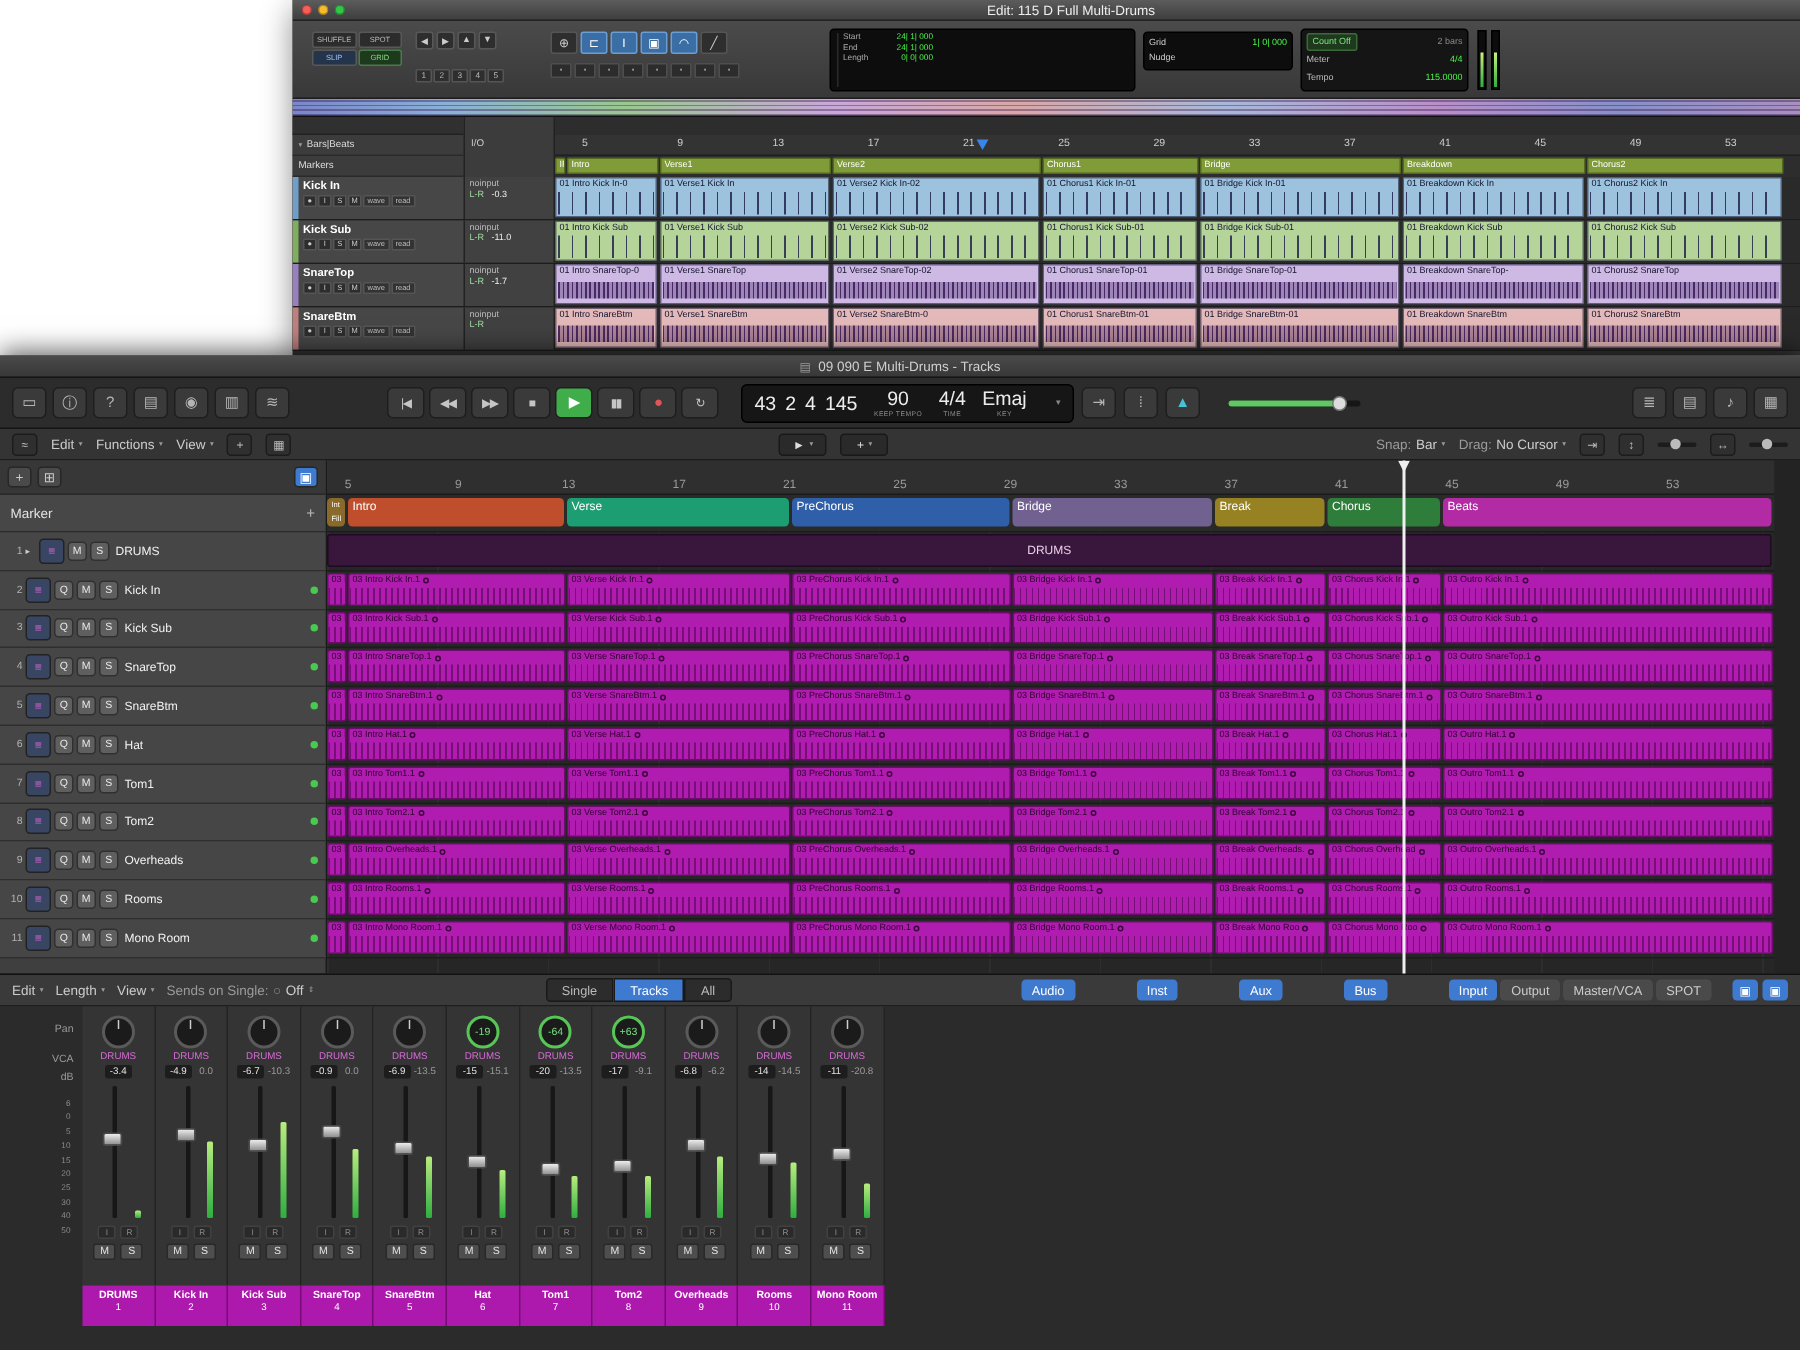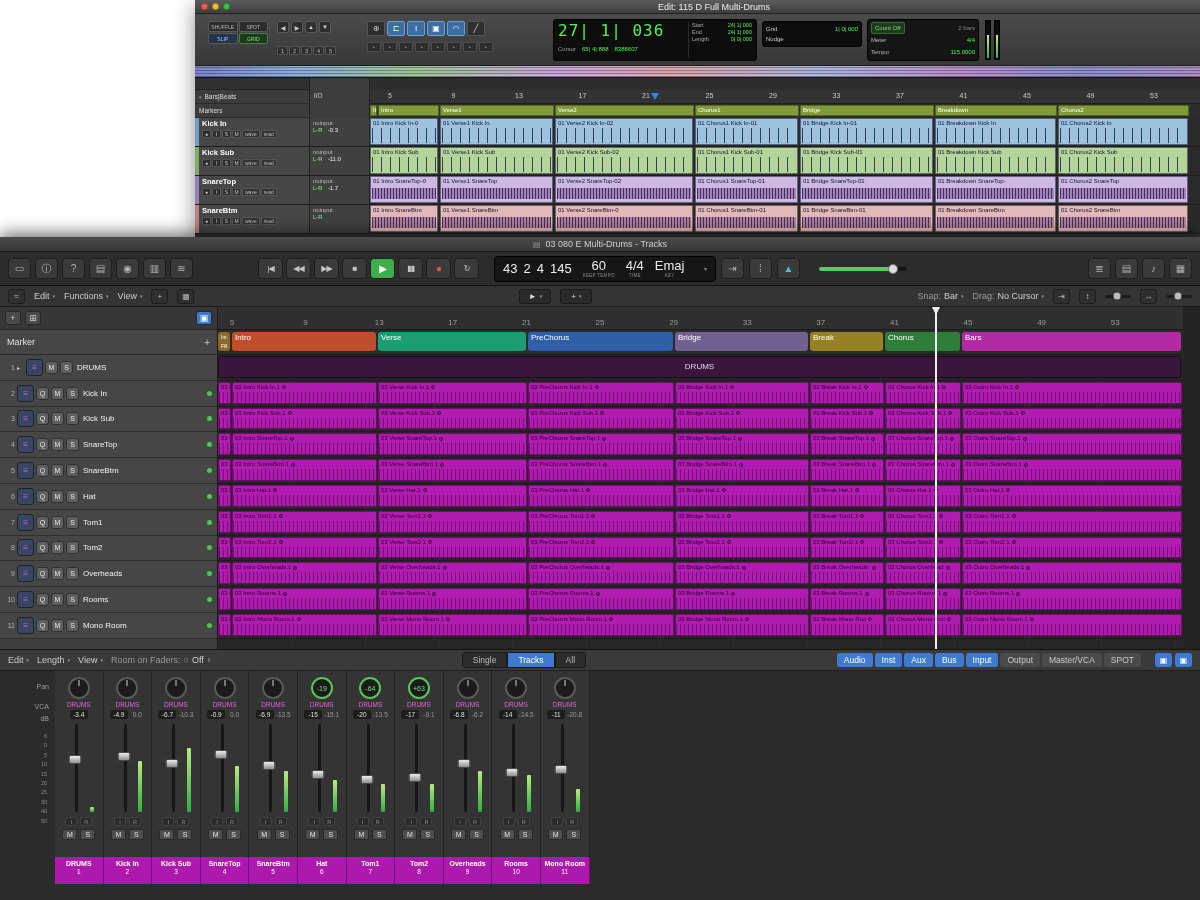--- a/index.html
+++ b/index.html
@@ -144,21 +144,21 @@
 .lg-ph-head{position:absolute;top:0;left:-3px;width:8px;height:8px;background:#efefef;clip-path:polygon(0 0,100% 0,50% 100%);}
 
 .lg-mixer{position:absolute;top:412px;left:0;width:1200px;height:251px;background:#2d2d2d;border-top:1px solid #121212;}
 .mix-menubar{height:21px;background:#3a3a3a;border-bottom:1px solid #1e1e1e;display:flex;align-items:center;gap:8px;padding:0 8px;font-size:9px;color:#ccc;}
 .mix-seg{display:flex;margin-left:auto;}
 .seg{padding:2px 10px;font-size:8.5px;background:#2c2c2c;border:1px solid #191919;color:#bbb;}
 .seg:first-child{border-radius:3px 0 0 3px;} .seg:last-child{border-radius:0 3px 3px 0;}
 .seg.on{background:#3f7ad1;color:#fff;}
 #mix-filters{display:flex;gap:2px;margin-left:auto;}
 .mix-chip{padding:2px 7px;font-size:8.5px;border-radius:3px;background:#4a4a4a;color:#ccc;white-space:nowrap;}
-.mix-chip.on{background:#3f7ad1;color:#fff;}
+.mix-chip.on{background:#3f7ad1;color:#fff;margin-left:39px;}
 .mix-winbtns{display:flex;gap:3px;margin-left:6px;}
 .mix-winbtn{width:17px;height:14px;background:#3f7ad1;border-radius:3px;color:#fff;font-size:8px;display:flex;align-items:center;justify-content:center;}
 .mix-body{position:absolute;top:21px;left:0;right:0;bottom:0;background:#2b2b2b;}
 .mix-gutter{position:absolute;left:0;top:0;width:55px;height:100%;}
 .gut-lbl{position:absolute;right:6px;font-size:7px;color:#9a9a9a;}
 .scale-num{position:absolute;right:8px;font-size:5.5px;color:#8a8a8a;}
 #mix-strips{position:absolute;left:55px;top:0;height:186px;display:flex;}
 .mix-strip{width:48.6px;background:#343434;border-right:1px solid #232323;position:relative;display:flex;flex-direction:column;align-items:center;}
 .mix-knob{width:22px;height:22px;border-radius:50%;background:#1b1b1b;border:2px solid #5a5a5a;margin-top:6px;position:relative;font-size:7px;color:#74e080;display:flex;align-items:center;justify-content:center;flex:none;}
 .mix-knob:not(.badged)::after{content:"";position:absolute;left:50%;top:1px;width:1px;height:6px;background:#cfcfcf;transform:translateX(-50%);}
@@ -225,28 +225,20 @@
           <div class="pt-sub">▪</div>
           <div class="pt-sub">▪</div>
           <div class="pt-sub">▪</div>
           <div class="pt-sub">▪</div>
           <div class="pt-sub">▪</div>
           <div class="pt-sub">▪</div>
           <div class="pt-sub">▪</div>
           <div class="pt-sub">▪</div>
         </div>
       <div class="pt-lcd">
-        <div class="pt-lcd-left">
-          <div class="pt-counter-main">27| 1| 036</div>
-          <div class="pt-counter-sub">
-            <span class="lbl">Cursor</span>
-            <span>65| 4| 888</span>
-            <span>8388607</span>
-          </div>
-        </div>
         <div class="pt-lcd-right">
           <div class="pt-sel-row">
               <span class="lbl">Start</span>
               <span class="val">24| 1| 000</span>
             </div>
           <div class="pt-sel-row">
               <span class="lbl">End</span>
               <span class="val">24| 1| 000</span>
             </div>
           <div class="pt-sel-row">
@@ -544,21 +536,21 @@
               <div class="pt-wf wf-dense"></div>
             </div>
           </div>
         </div>
       </div>
   </section>
 
   <section id="lg">
     <div class="lg-titlebar">
       <span class="lg-proxy">▤</span>
-      <span>03 080 E Multi-Drums - Tracks</span>
+      <span>09 090 E Multi-Drums - Tracks</span>
     </div>
 
     <div class="lg-controlbar">
       <span id="lg-left-icons" style="display:flex;gap:4px;">
           <div class="cb-btn" style="display: flex;">▭</div>
           <div class="cb-btn" style="display: flex;">ⓘ</div>
           <div class="cb-btn" style="display: flex;">?</div>
           <div class="cb-btn" style="display: flex;">▤</div>
           <div class="cb-btn" style="display: flex;">◉</div>
           <div class="cb-btn" style="display: flex;">▥</div>
@@ -577,21 +569,21 @@
       <div class="lg-lcd">
         <div class="lcd-group">
           <div class="lcd-vals">
             <span class="lcd-val">43</span>
             <span class="lcd-val">2</span>
             <span class="lcd-val">4</span>
             <span class="lcd-val">145</span>
           </div>
         </div>
         <div class="lcd-group">
-          <div class="lcd-val">60</div>
+          <div class="lcd-val">90</div>
           <div class="lcd-cap">KEEP TEMPO</div>
         </div>
         <div class="lcd-group">
           <div class="lcd-val">4/4</div>
           <div class="lcd-cap">TIME</div>
         </div>
         <div class="lcd-group">
           <div class="lcd-val">Emaj</div>
           <div class="lcd-cap">KEY</div>
         </div>
@@ -782,21 +774,21 @@
             <div class="lg-rnum" style="left: 897.2px;">53</div>
           </div>
         <div id="lg-markers">
             <div class="lg-marker" style="left: 0px; width: 12px; background: rgb(138, 106, 42); font-size: 5px;">Int Fill</div>
             <div class="lg-marker" style="left: 14px; width: 144px; background: rgb(191, 79, 44); font-size: 8px;">Intro</div>
             <div class="lg-marker" style="left: 160px; width: 148px; background: rgb(29, 158, 114); font-size: 8px;">Verse</div>
             <div class="lg-marker" style="left: 310px; width: 145px; background: rgb(47, 95, 168); font-size: 8px;">PreChorus</div>
             <div class="lg-marker" style="left: 457px; width: 133px; background: rgb(113, 97, 145); font-size: 8px;">Bridge</div>
             <div class="lg-marker" style="left: 592px; width: 73px; background: rgb(150, 130, 35); font-size: 8px;">Break</div>
             <div class="lg-marker" style="left: 667px; width: 75px; background: rgb(46, 125, 58); font-size: 8px;">Chorus</div>
-            <div class="lg-marker" style="left: 744px; width: 219px; background: rgb(179, 42, 165); font-size: 8px;">Bars</div>
+            <div class="lg-marker" style="left: 744px; width: 219px; background: rgb(179, 42, 165); font-size: 8px;">Beats</div>
           </div>
         <div id="lg-lanes">
             <div class="lg-lane">
               <div class="lg-sum-region">DRUMS</div>
             </div>
             <div class="lg-lane">
               <div class="lg-region" style="left: 0px; width: 13px;">
                 <div class="lg-reg-label">
                   <span>03 I</span>
                 </div>
@@ -1301,21 +1293,21 @@
           </span>
         <span class="menu">
             <span>Length</span>
             <span class="chev">▾</span>
           </span>
         <span class="menu">
             <span>View</span>
             <span class="chev">▾</span>
           </span>
         <span class="menu">
-          <span style="color:#9a9a9a">Room on Faders:</span>
+          <span style="color:#9a9a9a">Sends on Single:</span>
           <span style="color:#8a8a8a">○</span>
           <span>Off</span>
             <span class="chev">⇕</span>
         </span>
         <span class="mix-seg" id="mix-seg">
             <div class="seg">Single</div>
             <div class="seg on">Tracks</div>
             <div class="seg">All</div>
           </span>
         <span id="mix-filters">

